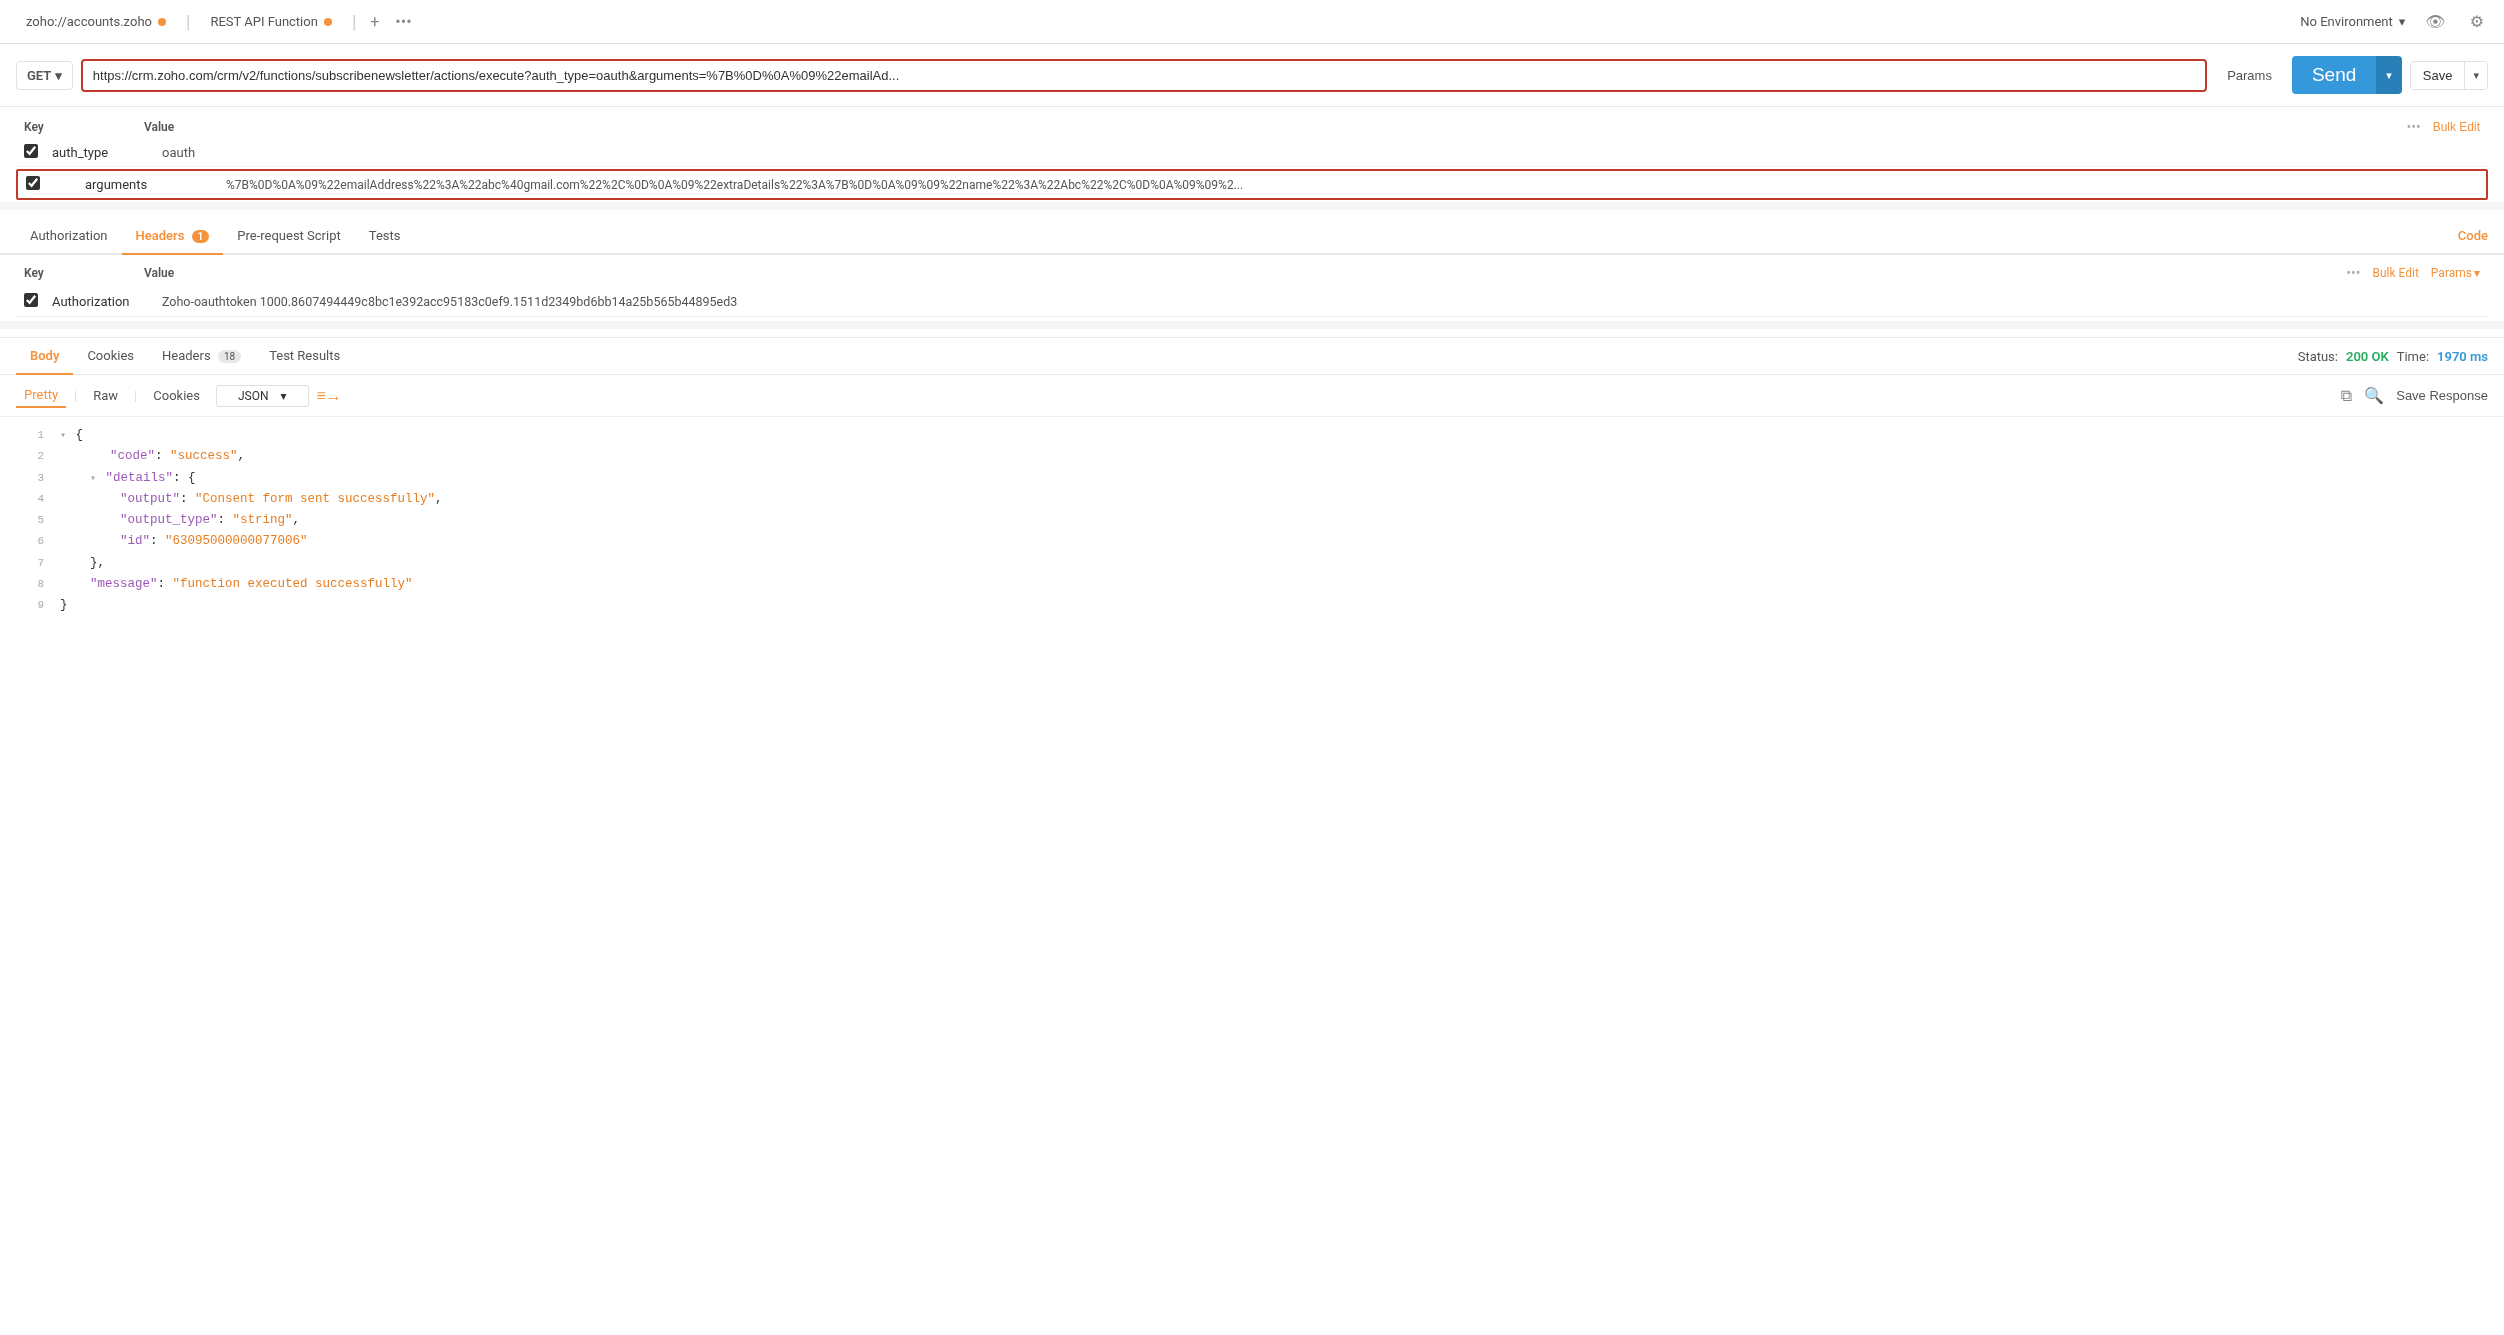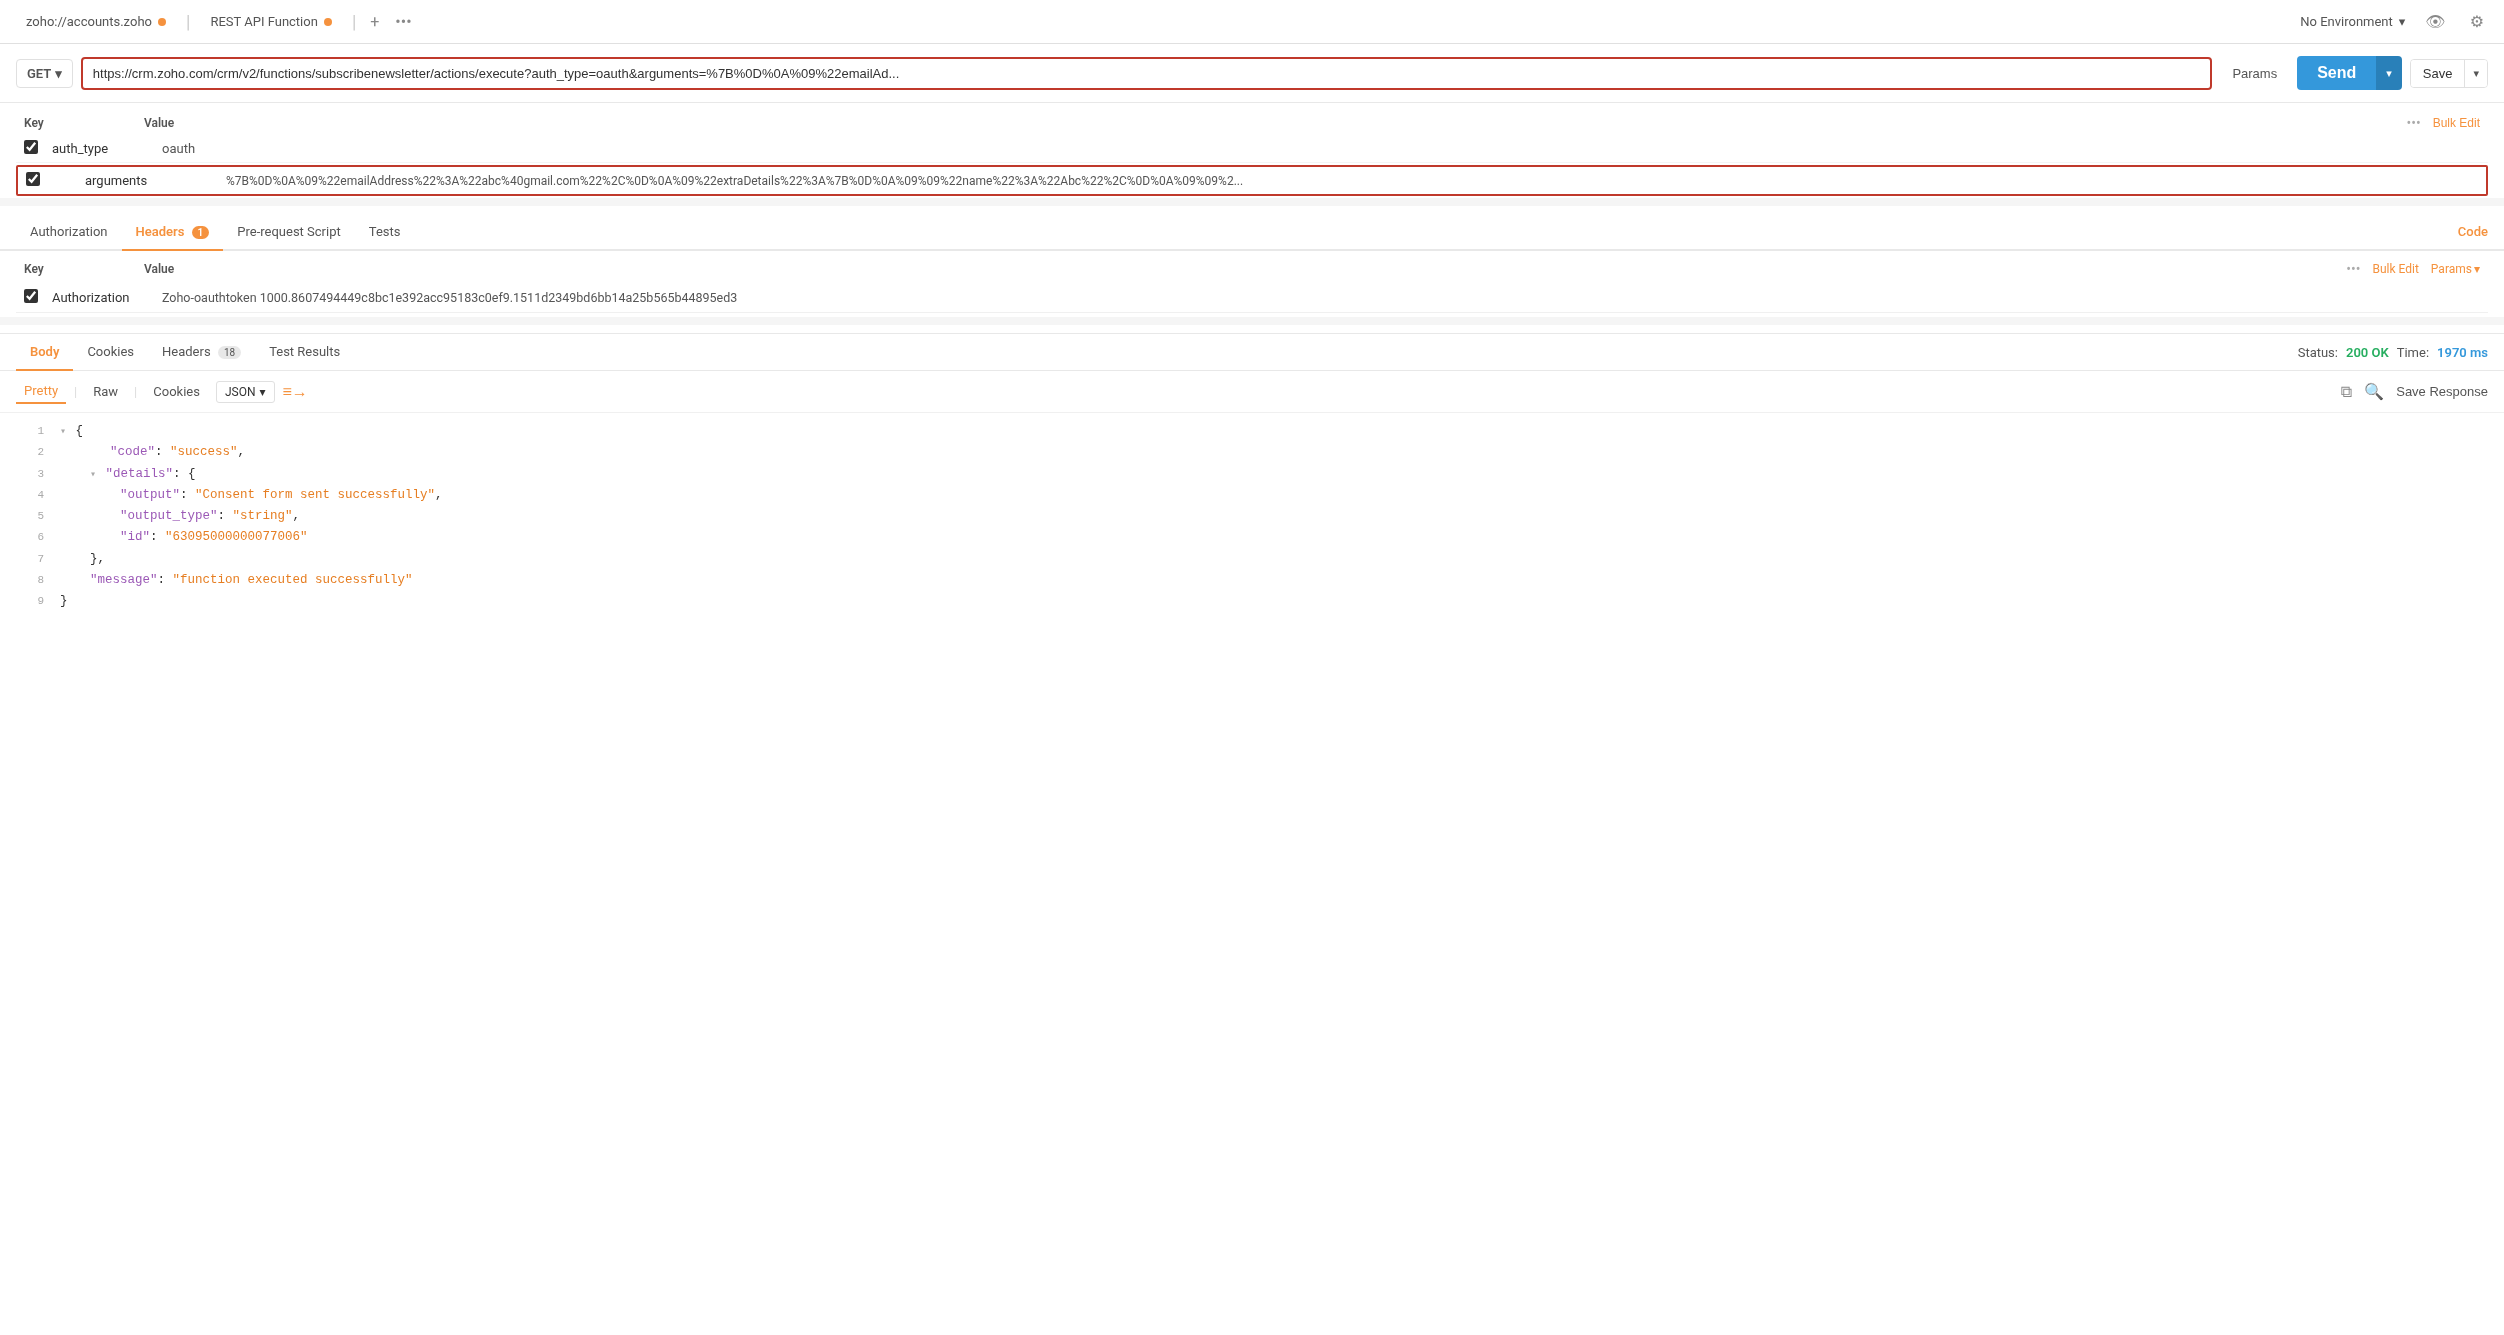--- a/index.html
+++ b/index.html
@@ -112,22 +112,22 @@
       display: flex;
       align-items: stretch;
       border-radius: 4px;
       overflow: hidden;
     }
     .send-btn {
       padding: 8px 20px;
       background: #3498db;
       color: #fff;
       border: none;
-      font-size: 16px;
-      font-weight: 700;
+      font-size: 19px;
+      font-weight: 400;
       cursor: pointer;
     }
     .send-dropdown {
       padding: 8px 10px;
       background: #2980b9;
       color: #fff;
       border: none;
       cursor: pointer;
       font-size: 11px;
     }
@@ -303,22 +303,22 @@
     .body-tab.active {
       color: #f5923e;
       border-bottom: 2px solid #f5923e;
     }
     .body-tab-sep {
       color: #ddd;
     }
     .format-select {
       display: flex;
       align-items: center;
-      gap: 4px;
-      padding: 3px 8px;
+      gap: 12px;
+      padding: 3px 21px;
       border: 1px solid #e0e0e0;
       border-radius: 3px;
       font-size: 12px;
       cursor: pointer;
     }
     .wrap-icon {
       color: #f5923e;
       font-size: 16px;
       cursor: pointer;
     }

